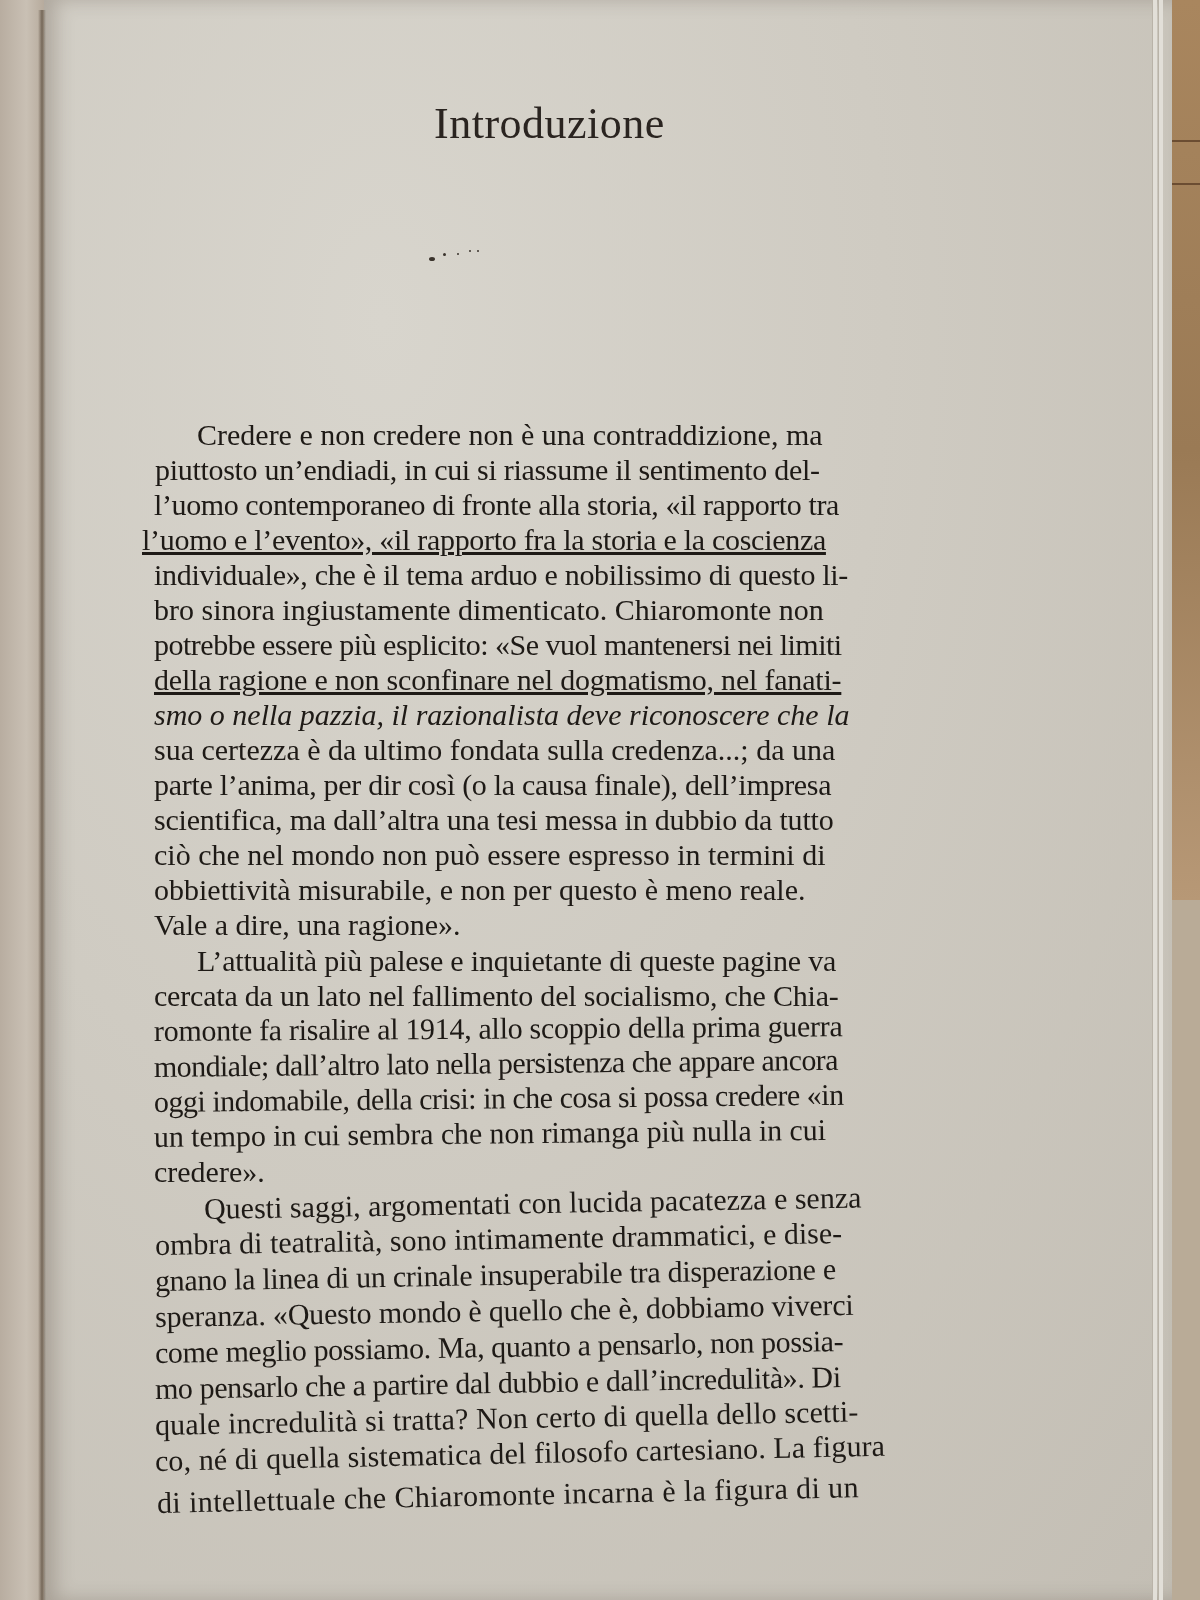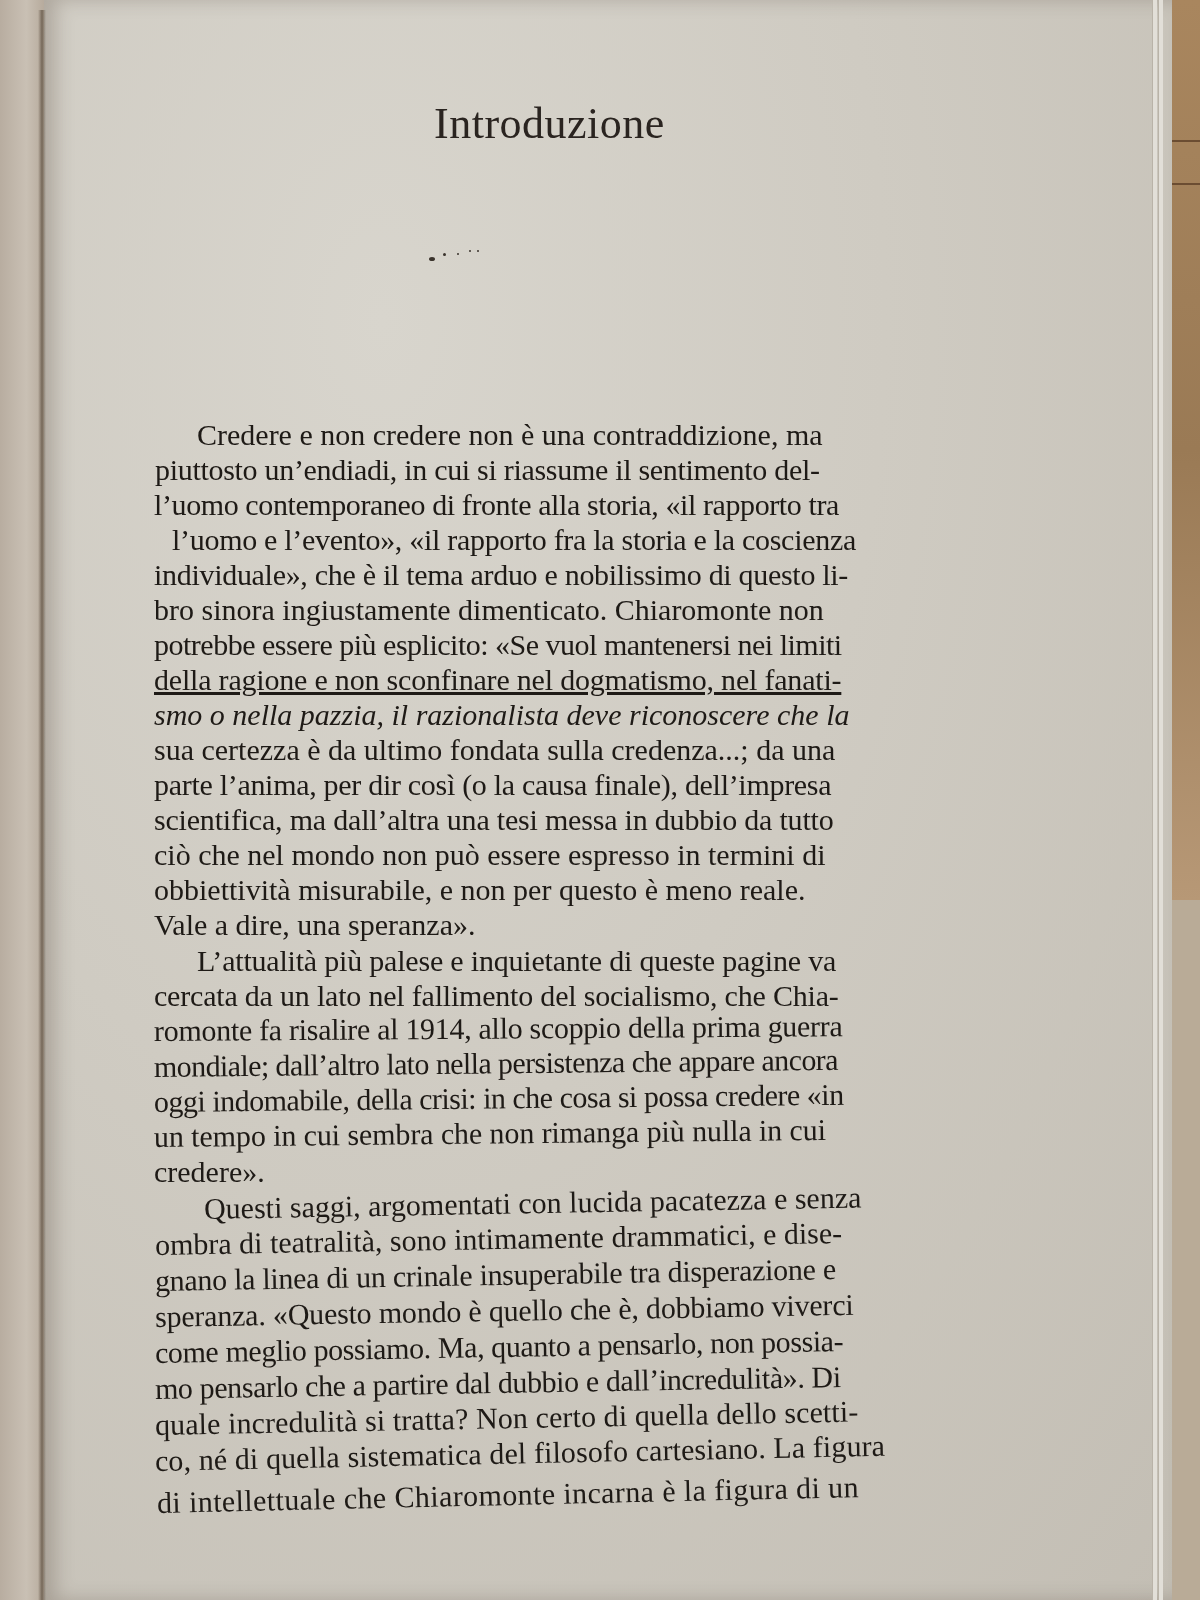--- a/index.html
+++ b/index.html
@@ -103,32 +103,32 @@
   <div class="speck" style="left:18px;top:8px;width:3px;height:3px;"></div>
   <div class="speck" style="left:32px;top:8px;width:2px;height:2px;"></div>
   <div class="speck" style="left:44px;top:5px;width:2px;height:2px;"></div>
   <div class="speck" style="left:52px;top:5px;width:2px;height:2px;"></div>
 </div>
 
 <div>
   <div class="line" style="left:197px;top:418px;">Credere e non credere non è una contraddizione, ma</div>
   <div class="line" style="left:155px;top:453px;letter-spacing:-0.3px;">piuttosto un’endiadi, in cui si riassume il sentimento del-</div>
   <div class="line" style="left:154px;top:488px;letter-spacing:-0.4px;">l’uomo contemporaneo di fronte alla storia, «il rapporto tra</div>
-  <div class="line" style="left:172px;top:523px;letter-spacing:-0.3px;">l’uomo e l’evento», «il rapporto fra la storia e la coscienza</div>
+  <div class="line" style="left:142px;top:523px;letter-spacing:-0.3px;text-decoration:underline;">l’uomo e l’evento», «il rapporto fra la storia e la coscienza</div>
   <div class="line" style="left:154px;top:558px;letter-spacing:-0.3px;">individuale», che è il tema arduo e nobilissimo di questo li-</div>
   <div class="line" style="left:154px;top:593px;">bro sinora ingiustamente dimenticato. Chiaromonte non</div>
   <div class="line" style="left:154px;top:628px;letter-spacing:-0.5px;">potrebbe essere più esplicito: «Se vuol mantenersi nei limiti</div>
   <div class="line" style="left:154px;top:663px;letter-spacing:-0.2px;text-decoration:underline;">della ragione e non sconfinare nel dogmatismo, nel fanati-</div>
   <div class="line" style="left:154px;top:698px;font-style:italic;">smo o nella pazzia, il razionalista deve riconoscere che la</div>
   <div class="line" style="left:154px;top:733px;">sua certezza è da ultimo fondata sulla credenza...; da una</div>
   <div class="line" style="left:154px;top:768px;letter-spacing:-0.3px;font-family:Liberation Serif, serif;">parte l’anima, per dir così (o la causa finale), dell’impresa</div>
   <div class="line" style="left:154px;top:803px;letter-spacing:-0.2px;">scientifica, ma dall’altra una tesi messa in dubbio da tutto</div>
   <div class="line" style="left:154px;top:838px;">ciò che nel mondo non può essere espresso in termini di</div>
   <div class="line" style="left:154px;top:873px;">obbiettività misurabile, e non per questo è meno reale.</div>
-  <div class="line" style="left:154px;top:908px;">Vale a dire, una speranza».</div>
+  <div class="line" style="left:154px;top:908px;">Vale a dire, una ragione».</div>
 </div>
 
 <div>
   <div class="line" style="left:197px;top:944px;letter-spacing:-0.2px;">L’attualità più palese e inquietante di queste pagine va</div>
   <div class="line" style="left:154px;top:979px;letter-spacing:-0.2px;">cercata da un lato nel fallimento del socialismo, che Chia-</div>
   <div class="line" style="left:154px;top:1014px;letter-spacing:-0.3px;transform:rotate(-0.4deg);">romonte fa risalire al 1914, allo scoppio della prima guerra</div>
   <div class="line" style="left:154px;top:1050px;letter-spacing:-0.6px;transform:rotate(-0.6deg);">mondiale; dall’altro lato nella persistenza che appare ancora</div>
   <div class="line" style="left:154px;top:1085px;letter-spacing:-0.5px;transform:rotate(-0.6deg);">oggi indomabile, della crisi: in che cosa si possa credere «in</div>
   <div class="line" style="left:154px;top:1120px;letter-spacing:-0.1px;transform:rotate(-0.6deg);">un tempo in cui sembra che non rimanga più nulla in cui</div>
   <div class="line" style="left:154px;top:1155px;">credere».</div>

